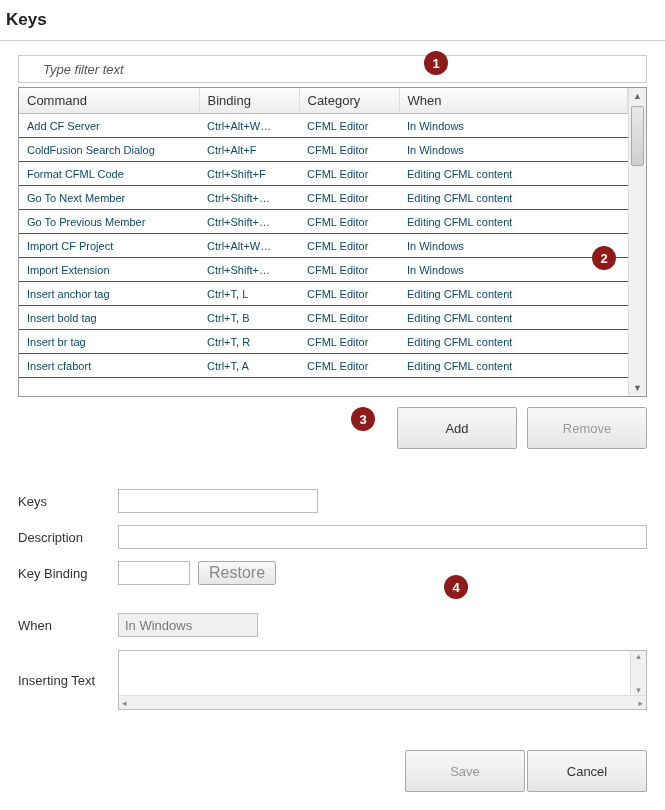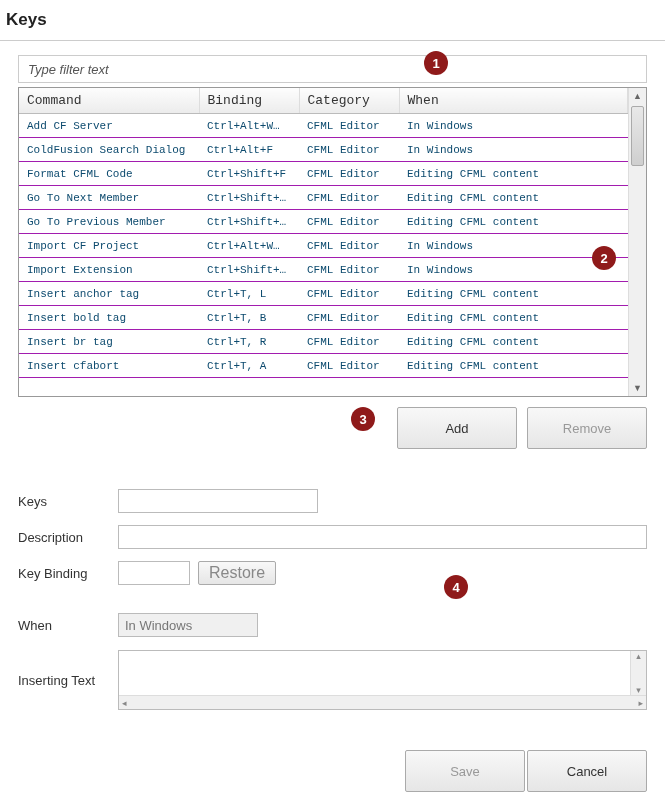--- a/index.html
+++ b/index.html
@@ -26,37 +26,36 @@
     padding: 14px 18px;
   }
   .filter-wrap {
     position: relative;
     margin-bottom: 4px;
   }
   .filter-input {
     width: 100%;
     height: 28px;
     border: 1px solid #ccc;
-    padding: 4px 9px;
+    padding: 4px 24px;
     font-size: 13px;
     font-style: italic;
     color: #555;
     background: #fff;
   }
   .table-wrap {
     position: relative;
     border: 1px solid #999;
     height: 310px;
     overflow: hidden;
     display: flex;
   }
   .table-scroll {
     flex: 1;
     overflow: hidden;
-    font-family: Liberation Mono, monospace;
   }
   table {
     width: 100%;
     border-collapse: collapse;
     table-layout: fixed;
   }
   thead th {
     background: linear-gradient(#fdfdfd, #ececec);
     border-bottom: 1px solid #bbb;
     border-right: 1px solid #ddd;

